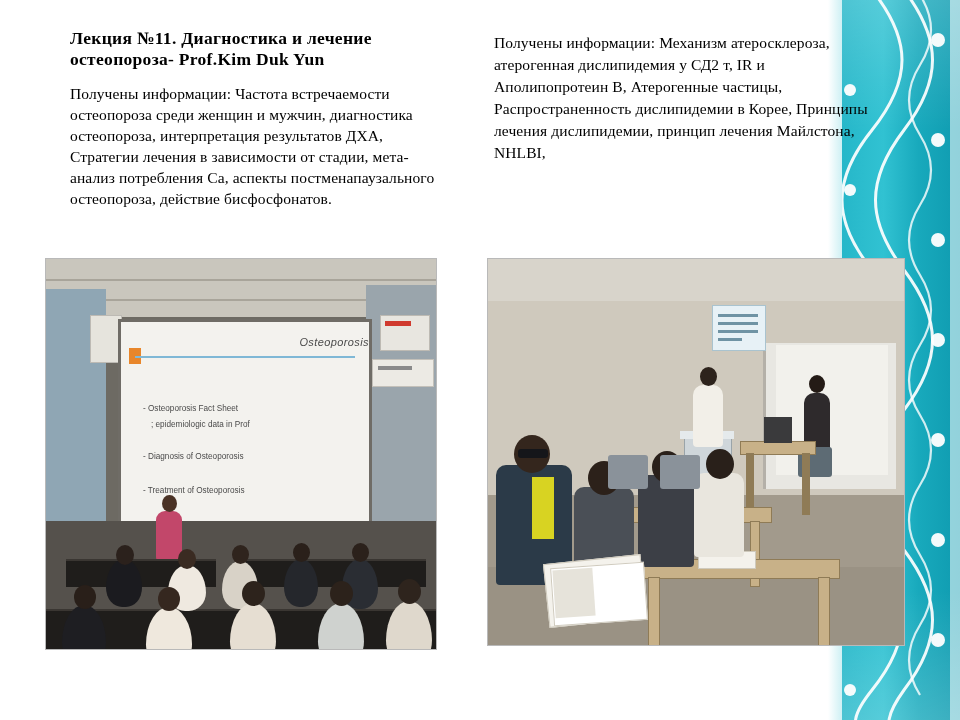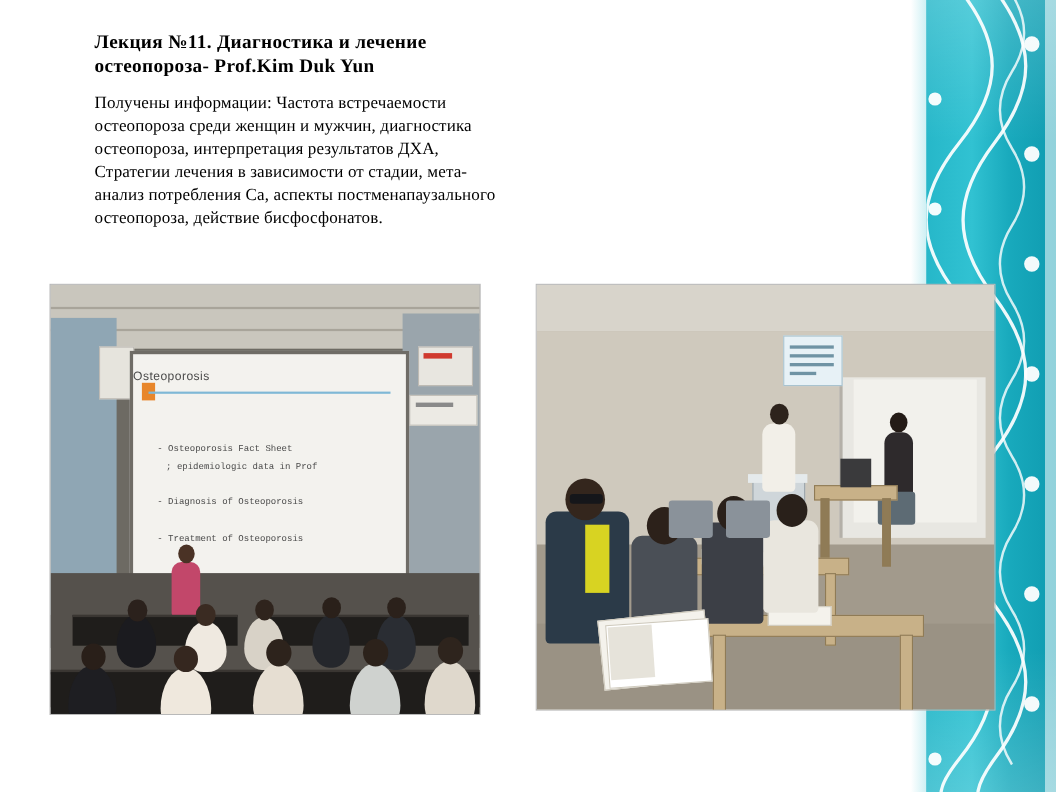--- a/index.html
+++ b/index.html
@@ -53,21 +53,21 @@
     width: 14px;
     height: 720px;
     background: linear-gradient(90deg, rgba(255,255,255,1) 0%, rgba(190,235,240,0.75) 100%);
   }
 
   
   .col {
     position: absolute;
   }
   .col-left {
-    left: 86px;
+    left: 70px;
     top: 28px;
     width: 375px;
   }
   .col-right {
     left: 494px;
     top: 32px;
     width: 375px;
   }
   .lec-title {
     font-family: "Liberation Serif", serif;
@@ -123,27 +123,27 @@
   .p1-ceiling { position:absolute; left:0; top:0; width:100%; height:58px; background:#c9c6bd; }
   .p1-ceil-line { position:absolute; left:0; width:100%; height:2px; background:#a8a49a; }
   .p1-wallL { position:absolute; left:0; top:30px; width:60px; height:300px; background:#8fa6b4; }
   .p1-wallR { position:absolute; right:0; top:26px; width:70px; height:300px; background:#9aa5ac; }
   .p1-screen {
     position:absolute; left:72px; top:60px; width:248px; height:200px;
     background:#f3f2ee; border:3px solid #6f6c66;
   }
   .p1-screen-title {
     position:absolute; left:0; top:14px; width:100%;
-    text-align:left; font-family:"Liberation Sans", sans-serif;
-    font-size:11px; color:#4b4b4b; letter-spacing:0.4px;
+    text-align:right; font-family:"Liberation Sans", sans-serif;
+    font-size:11px; color:#4b4b4b; letter-spacing:0.4px;font-style:italic;
   }
   .p1-screen-bar { position:absolute; left:14px; top:34px; width:220px; height:2px; background:#7fb8d6; }
   .p1-screen-orange { position:absolute; left:8px; top:26px; width:12px; height:16px; background:#e8862a; }
   .p1-line {
-    position:absolute; left:22px; font-family:Liberation Mono, monospace;
+    position:absolute; left:22px; font-family:Liberation Sans, sans-serif;
     font-size:8.2px; color:#4a4a4a; white-space:nowrap;
   }
   .p1-poster1 { position:absolute; left:334px; top:56px; width:48px; height:34px; background:#e8e6e0; border:1px solid #bdbab3;}
   .p1-poster1 .pr { position:absolute; left:4px; top:5px; width:26px; height:5px; background:#d03a2f;}
   .p1-poster2 { position:absolute; left:326px; top:100px; width:60px; height:26px; background:#eceae4; border:1px solid #c3c0b9;}
   .p1-poster2 .pg { position:absolute; left:5px; top:6px; width:34px; height:4px; background:#8a8a8a;}
   .p1-board { position:absolute; left:44px; top:56px; width:30px; height:46px; background:#e6e4dd; border:1px solid #bdbab4;}
   .p1-floorwall { position:absolute; left:0; top:300px; width:100%; height:30px; background:#7a7168;}
   .p1-floor { position:absolute; left:0; bottom:0; width:100%; height:128px; background:#55514c;}
   .p1-desk {
@@ -209,20 +209,21 @@
     </svg>
     <div class="edge-fade"></div>
   </div>
 
   <div class="col col-left">
     <div class="lec-title">Лекция №11. Диагностика и лечение остеопороза- Prof.Kim Duk Yun</div>
     <div class="lec-body">Получены информации: Частота встречаемости остеопороза среди женщин и мужчин, диагностика остеопороза, интерпретация результатов ДХА, Стратегии лечения в зависимости от стадии, мета-анализ потребления Са, аспекты постменапаузального остеопороза, действие бисфосфонатов.</div>
   </div>
 
   <div class="col col-right">
+    <div class="lec-body">Получены информации: Механизм атеросклероза, атерогенная дислипидемия у СД2 т, IR и Аполипопротеин В, Атерогенные частицы, Распространенность дислипидемии в Корее, Принципы лечения дислипидемии, принцип лечения Майлстона, NHLBI,</div>
   </div>
 
   <div class="photo photo-left">
     <div class="p1-bg"></div>
     <div class="p1-ceiling"></div>
     <div class="p1-ceil-line" style="top:20px;"></div>
     <div class="p1-ceil-line" style="top:40px;"></div>
     <div class="p1-wallL"></div>
     <div class="p1-wallR"></div>
     <div class="p1-board"></div>

